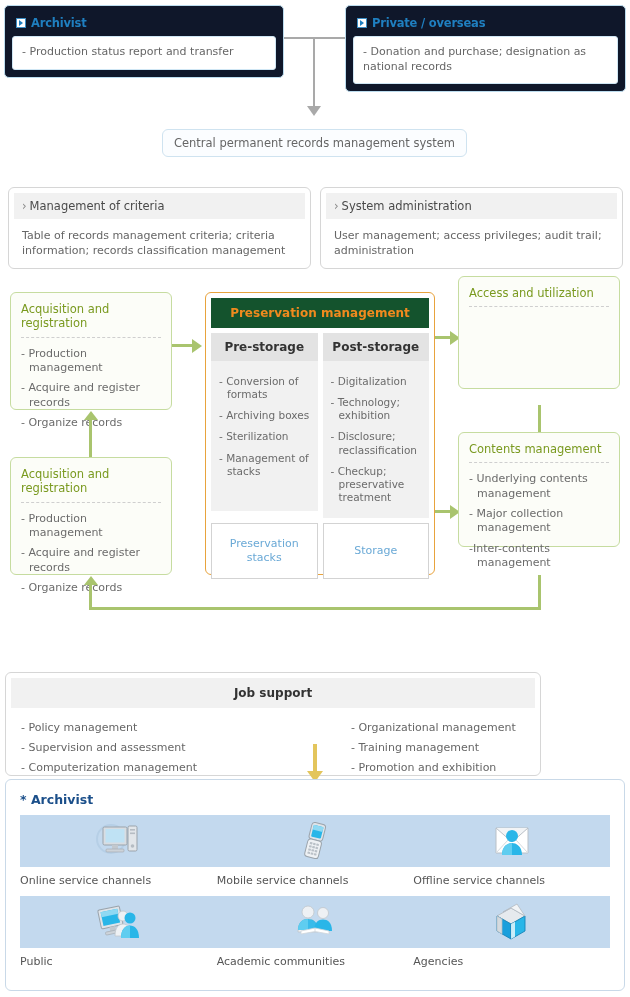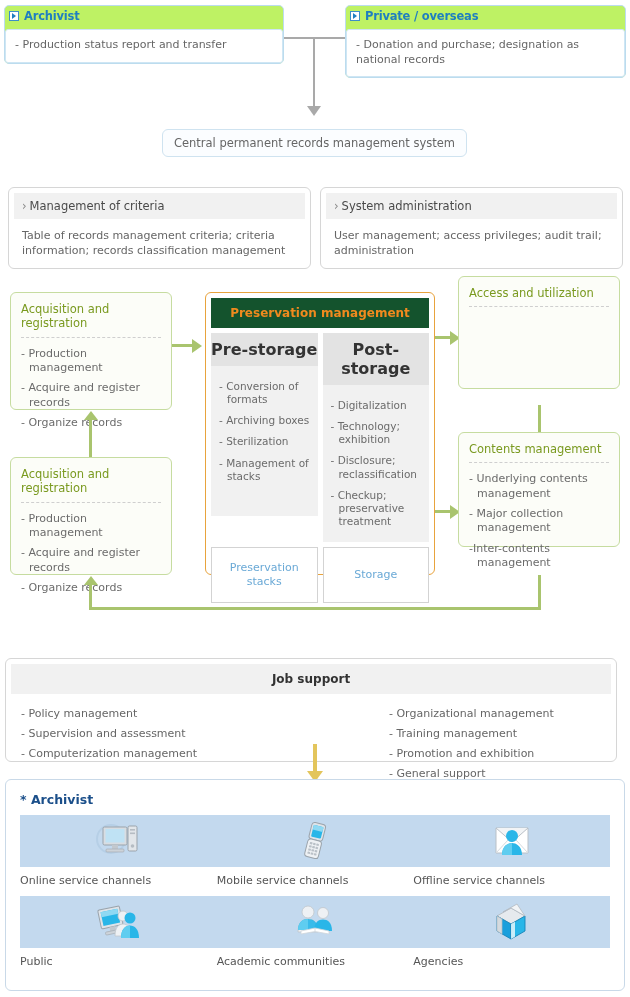--- a/index.html
+++ b/index.html
@@ -12,22 +12,22 @@
     position: relative;
     overflow: hidden;
   }
   .canvas { position: relative; width: 630px; height: 997px; }
   .abs { position: absolute; }
 
   
   .src-box {
     border: 1px solid #bcdcee;
     border-radius: 5px;
-    background: #bef264;
-    padding: 0;
+    background: #0f172a;
+    padding: 7px;
   }
   .src-head {
     display: flex; align-items: center; gap: 5px;
     padding: 3px 4px 6px 4px;
   }
   .src-head-label {
     color: #1f7fc0; font-weight: bold; font-size: 11.5px;
     letter-spacing: -0.2px;
   }
   .sq-arrow-icon {
@@ -118,21 +118,21 @@
     font-size: 12px;
     text-align: center;
     padding: 8px 0;
   }
   .pres-cols { display: flex; gap: 5px; margin-top: 5px; }
   .pres-col { flex: 1; }
   .pres-col-head {
     background: #e3e3e3;
     color: #333;
     font-weight: bold;
-    font-size: 16px;
+    font-size: 12px;
     text-align: center;
     padding: 7px 0;
   }
   .pres-col-body {
     background: #f1f1f1;
     padding: 10px 8px;
     min-height: 150px;
   }
   .pres-col-body ul { list-style: none; }
   .pres-col-body li {
@@ -362,21 +362,21 @@
       <li>- Major collection management</li>
       <li>-Inter-contents management</li>
     </ul>
   </div>
 
   <div class="ln-green" style="left:538px; top:575px; width:3px; height:35px;"></div>
   <div class="ln-green" style="left:89px; top:607px; width:452px; height:3px;"></div>
   <div class="ln-green" style="left:89px; top:585px; width:3px; height:24px;"></div>
   <div class="tri-up-green" style="left:84px; top:576px;"></div>
 
-  <div class="job-box abs" style="left:5px; top:658px; width:612px; height:104px;">
+  <div class="job-box abs" style="left:5px; top:672px; width:536px; height:104px;">
     <div class="job-head">Job support</div>
     <div class="job-cols">
       <div class="job-col">
         <ul>
           <li>- Policy management</li>
           <li>- Supervision and assessment</li>
           <li>- Computerization management</li>
         </ul>
       </div>
       <div class="job-col right">

